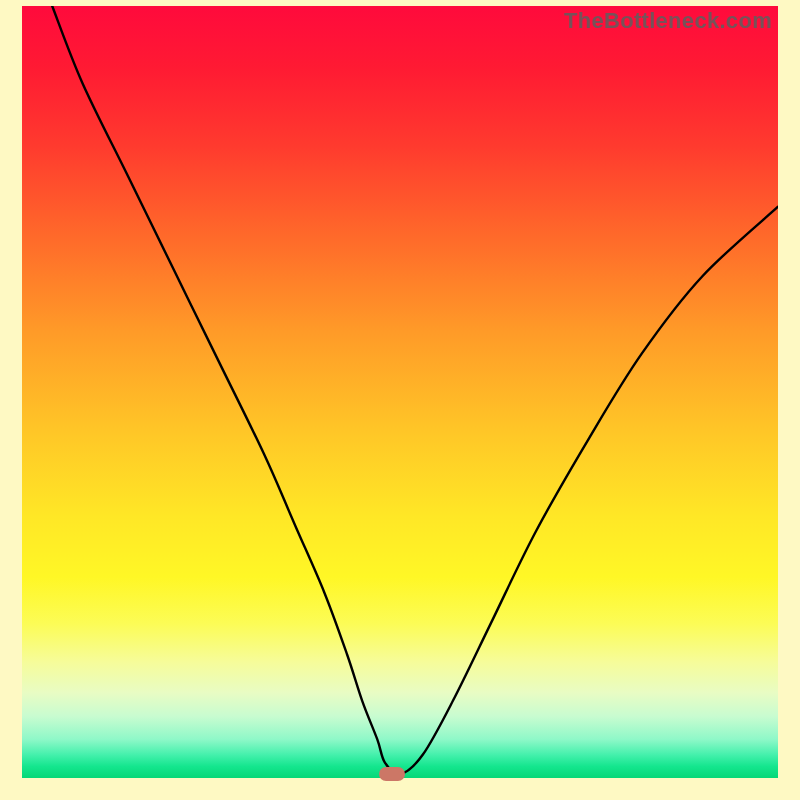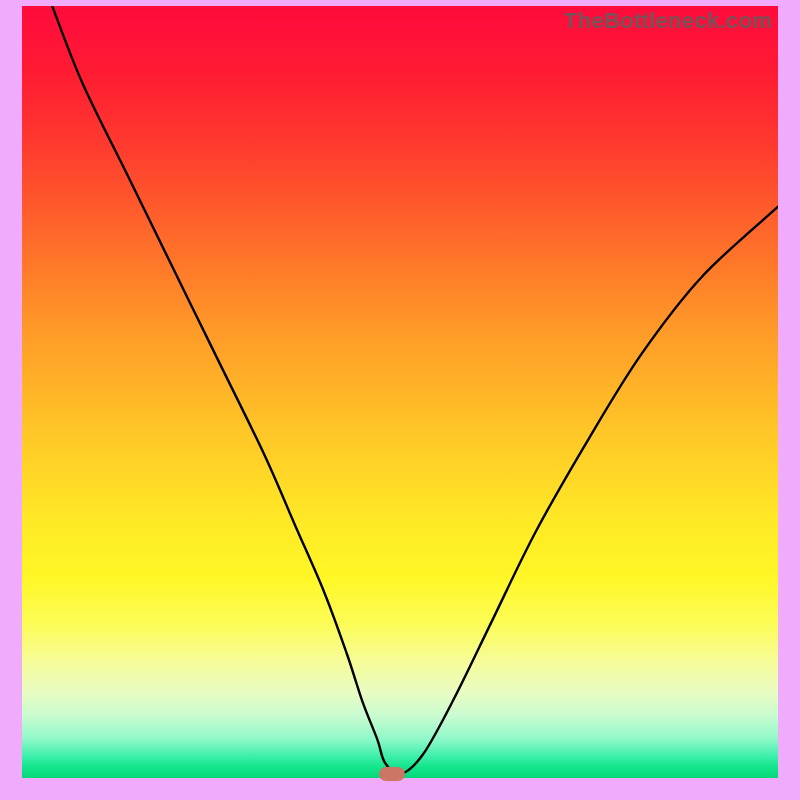--- a/index.html
+++ b/index.html
@@ -1,21 +1,21 @@
 <!DOCTYPE html>
 <html><head>
 <meta charset="utf-8">
 <style>
   * { margin: 0; padding: 0; box-sizing: border-box; }
   html, body { width: 800px; height: 800px; overflow: hidden; background: #000; }
   .frame {
     position: relative;
     width: 800px;
     height: 800px;
-    background: #f0abfc;
+    background: #fef9c3;
   }
   .plot {
     position: absolute;
     left: 22px;
     top: 6px;
     width: 756px;
     height: 772px;
     background: linear-gradient(to bottom,
       #ff0a3c 0%,
       #ff1a33 8%,

